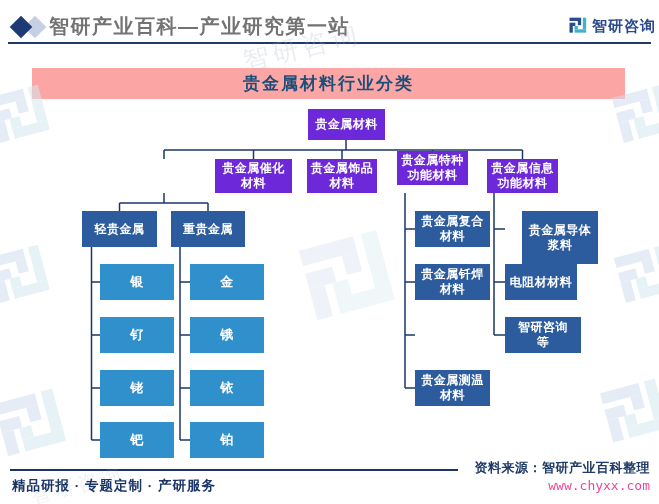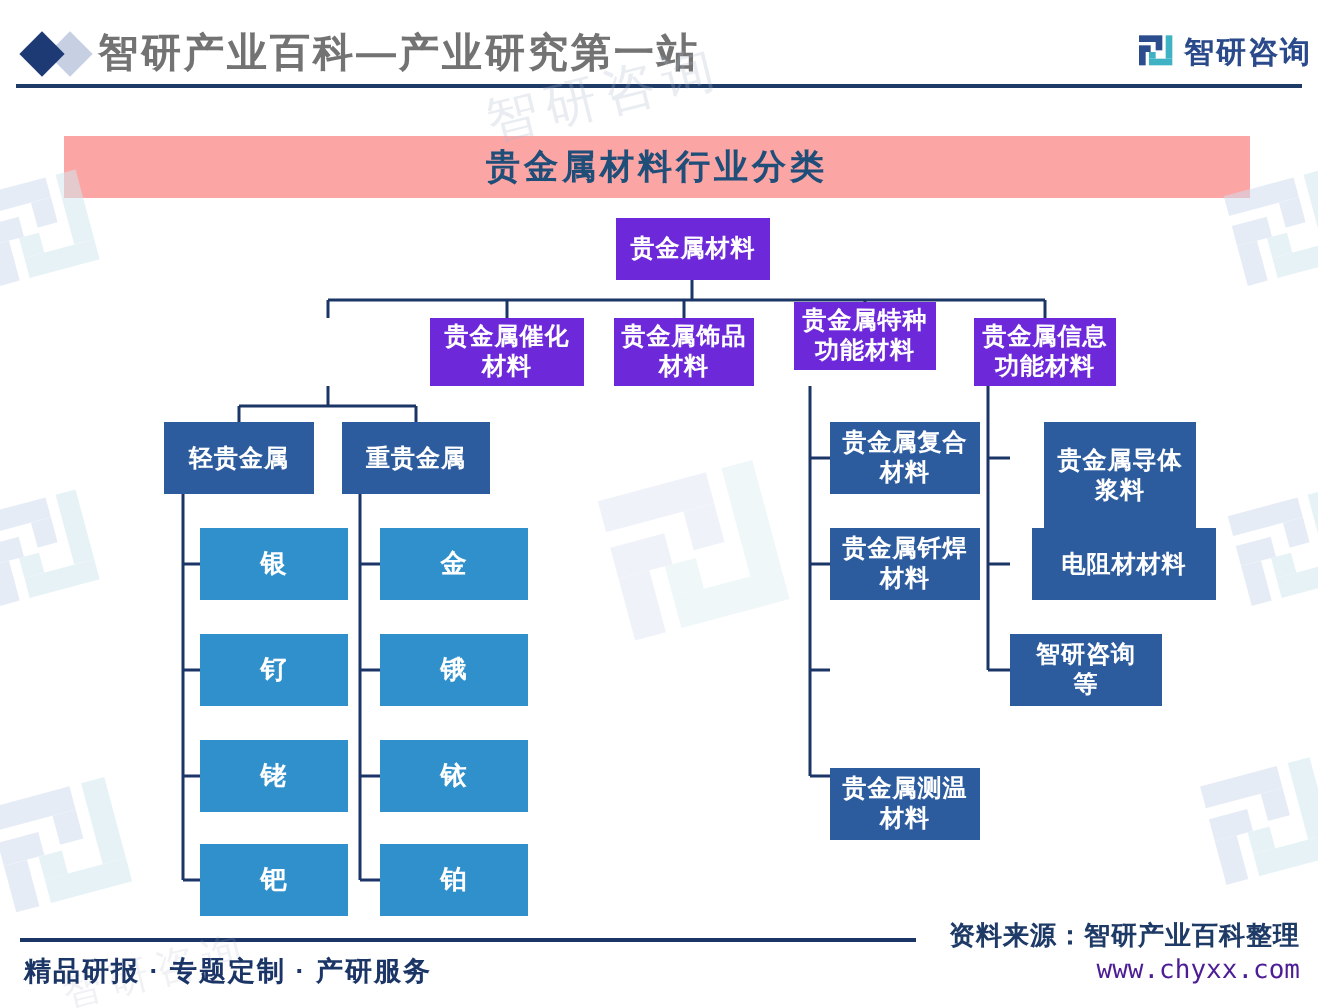--- a/index.html
+++ b/index.html
@@ -38,21 +38,21 @@
   .wm{position:absolute;z-index:1;opacity:0.55;pointer-events:none;}
   .wm-text{
     position:absolute;z-index:1;color:#aab6c6;opacity:0.25;font-size:26px;
     letter-spacing:4px;transform:rotate(-14deg);pointer-events:none;white-space:nowrap;
   }
   
   .ftr-rule{position:absolute;left:10px;top:469px;width:448px;height:1.5px;background:#1b3566;}
   .ftr-services{position:absolute;left:12px;top:477px;font-size:13.5px;font-weight:bold;color:#1b3566;letter-spacing:1px;z-index:3;}
   .ftr-source{position:absolute;right:9px;top:459px;font-size:13px;font-weight:700;color:#1e3a66;text-align:right;letter-spacing:0.5px;z-index:3;}
   .ftr-url{
-    position:absolute;right:9px;top:478px;font-size:13px;color:#4c1d95;text-align:right;
+    position:absolute;right:9px;top:478px;font-size:13px;color:#ec4899;text-align:right;
     font-family:"DejaVu Sans Mono","Liberation Mono",monospace;z-index:3;
   }
 </style>
 </head>
 <body>
 
 <div class="page">
 
   <svg class="wm" style="left:-14px;top:86px;transform:rotate(-15deg);" width="62" height="62" viewBox="0 0 24 24">
       <g fill="#d3ddee">
@@ -235,26 +235,26 @@
 
   <div class="node leaf" style="left:190px;top:264px;width:74px;height:36px;">金</div>
   <div class="node leaf" style="left:190px;top:317px;width:74px;height:36px;">锇</div>
   <div class="node leaf" style="left:190px;top:370px;width:74px;height:36px;">铱</div>
   <div class="node leaf" style="left:190px;top:422px;width:74px;height:36px;">铂</div>
 
   <div class="node mid" style="left:415px;top:211px;width:75px;height:36px;">贵金属复合
 材料</div>
   <div class="node mid" style="left:415px;top:264px;width:75px;height:36px;">贵金属钎焊
 材料</div>
-  <div class="node mid" style="left:415px;top:384px;width:75px;height:36px;">贵金属测温
+  <div class="node mid" style="left:415px;top:370px;width:75px;height:36px;">贵金属测温
 材料</div>
 
   <div class="node mid" style="left:505px;top:211px;width:76px;height:53px;margin-left:17px;">贵金属导体
 浆料</div>
-  <div class="node mid" style="left:505px;top:264px;width:92px;height:36px;margin-left:11px;">电阻材材料</div>
+  <div class="node mid" style="left:505px;top:264px;width:72px;height:36px;">电阻材材料</div>
   <div class="node mid" style="left:505px;top:317px;width:76px;height:36px;">智研咨询
 等</div>
 
   <div class="ftr-rule"></div>
   <div class="ftr-services">精品研报 · 专题定制 · 产研服务</div>
   <div class="ftr-source">资料来源：智研产业百科整理</div>
   <div class="ftr-url">www.chyxx.com</div>
 
 </div>
 

